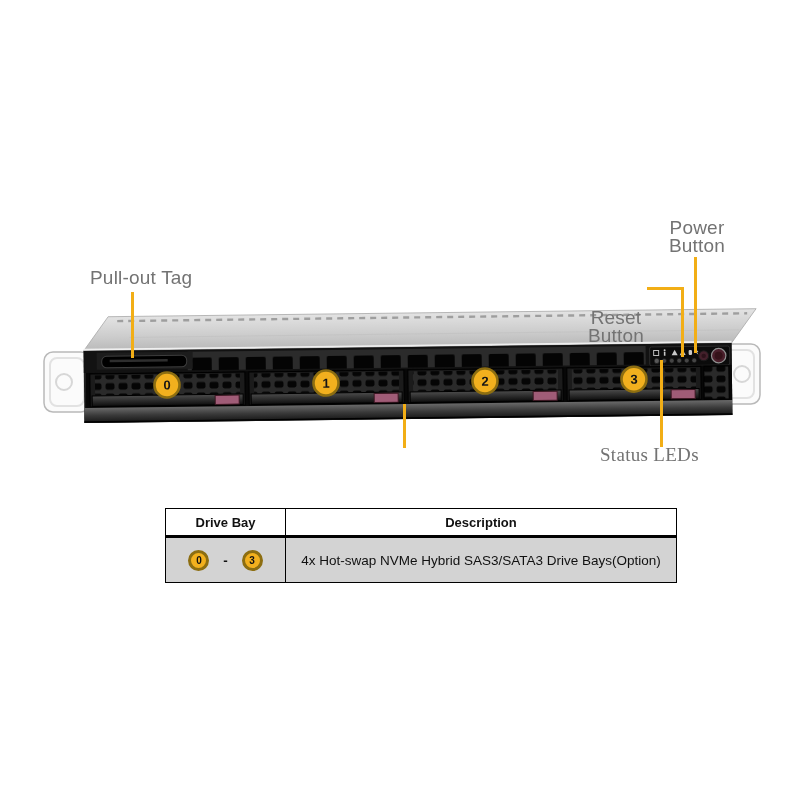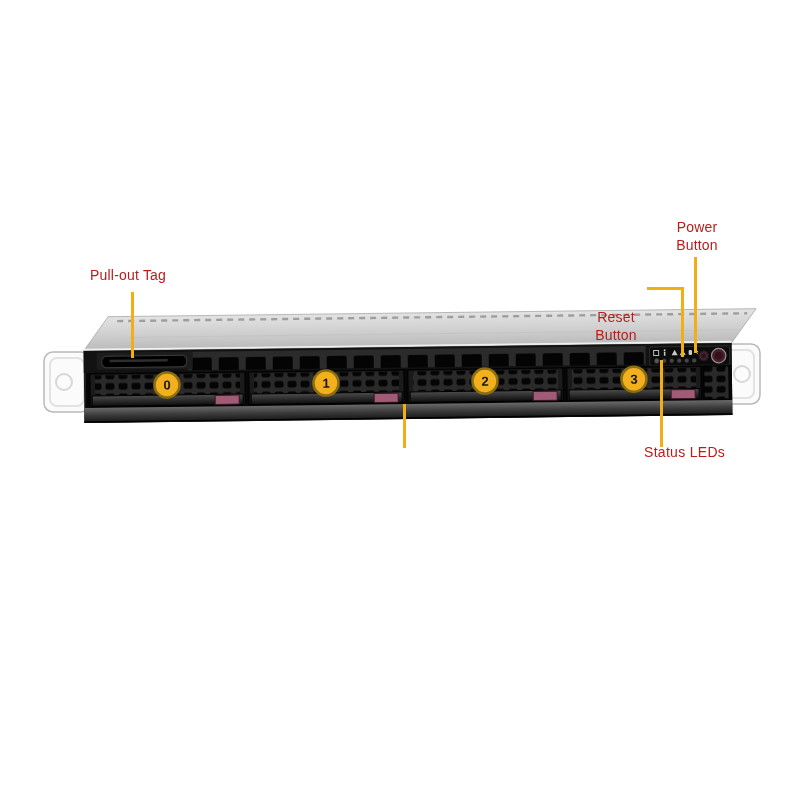--- a/index.html
+++ b/index.html
@@ -2,26 +2,26 @@
 <html><head>
 <meta charset="utf-8">
 <style>
   html,body{margin:0;padding:0;background:#fff;}
   .stage{
     position:relative;width:800px;height:800px;background:#ffffff;overflow:hidden;
     font-family:"Liberation Sans", sans-serif;color:#111;
   }
   .stage svg{position:absolute;left:0;top:0;}
   
-  .lbl{position:absolute;font-size:14px;letter-spacing:.2px;color:#b91c1c;white-space:nowrap;}
+  .lbl{position:absolute;font-size:19px;letter-spacing:.2px;color:#737373;white-space:nowrap;}
   .lbl-pullout{left:90px;top:267px;}
   .lbl-power{left:659px;top:219px;width:76px;text-align:center;line-height:17.5px;white-space:normal;}
   .lbl-reset{left:578px;top:269px;width:76px;text-align:center;line-height:17.5px;white-space:normal;margin-top:40px;}
   .lbl-bays{left:260px;top:448px;width:320px;text-align:center;word-spacing:3px;}
-  .lbl-status{left:644px;top:444px;letter-spacing:.3px;}
+  .lbl-status{left:600px;top:444px;letter-spacing:.3px;font-family:Liberation Serif, serif;}
   
   .ln{position:absolute;background:#F2AE16;}
   .ln-pullout{left:131px;top:292px;width:3px;height:66px;}
   .ln-power{left:694px;top:257px;width:3px;height:96px;}
   .ln-reset-h{left:647px;top:287px;width:37px;height:3px;}
   .ln-reset-v{left:681px;top:287px;width:3px;height:70px;}
   .ln-bays{left:403px;top:404px;width:3px;height:44px;}
   .ln-status{left:660px;top:360px;width:3px;height:87px;}
   
   .spec-table{
@@ -197,14 +197,32 @@
   <div class="lbl lbl-power">
     <span>Power</span><br>
     <span>Button</span>
   </div>
   <div class="lbl lbl-reset">
     <span>Reset</span><br>
     <span>Button</span>
   </div>
   <div class="lbl lbl-status">Status LEDs</div>
 
+  <table class="spec-table">
+    <thead>
+      <tr>
+        <th class="col-bay">Drive Bay</th>
+        <th>Description</th>
+      </tr>
+    </thead>
+    <tbody>
+      <tr>
+        <td>
+          <span class="badge">0</span>
+          <span class="range-sep">-</span>
+          <span class="badge">3</span>
+        </td>
+        <td>4x Hot-swap NVMe Hybrid SAS3/SATA3 Drive Bays(Option)</td>
+      </tr>
+    </tbody>
+  </table>
 
 </div>
 
 </body></html>

